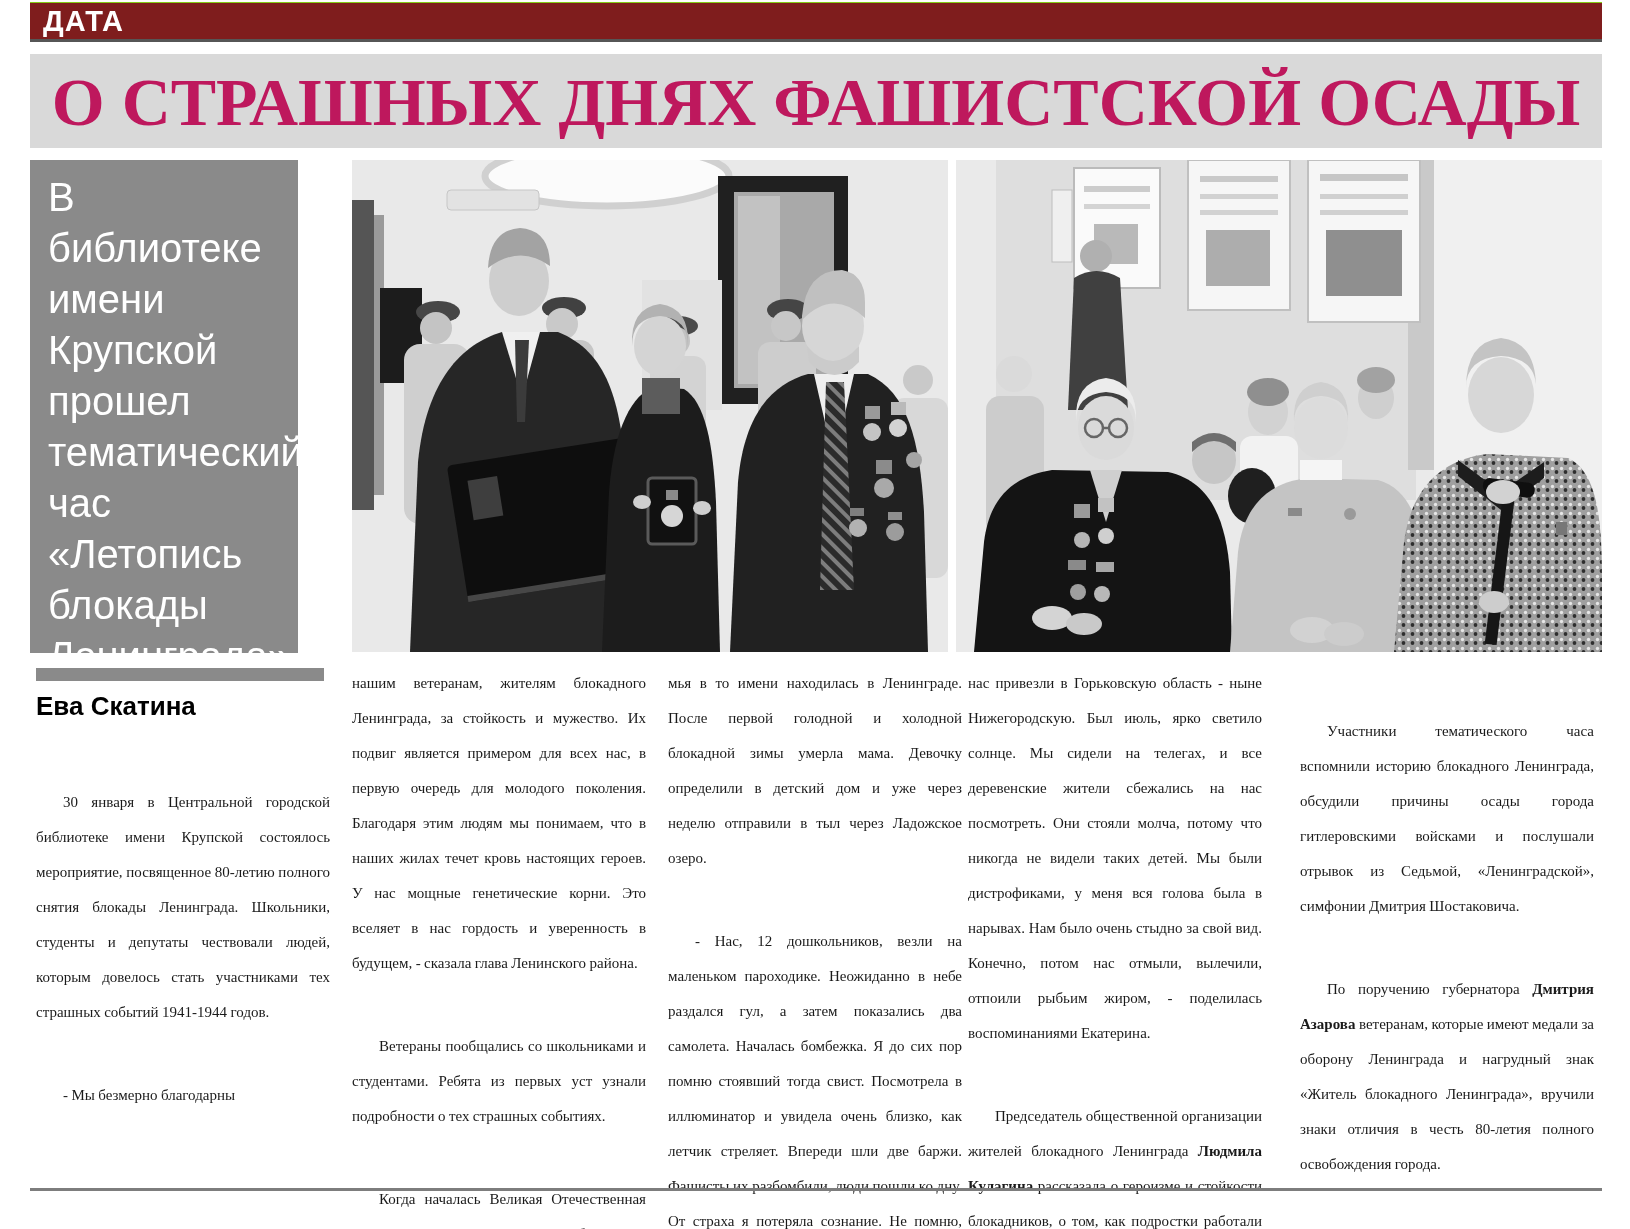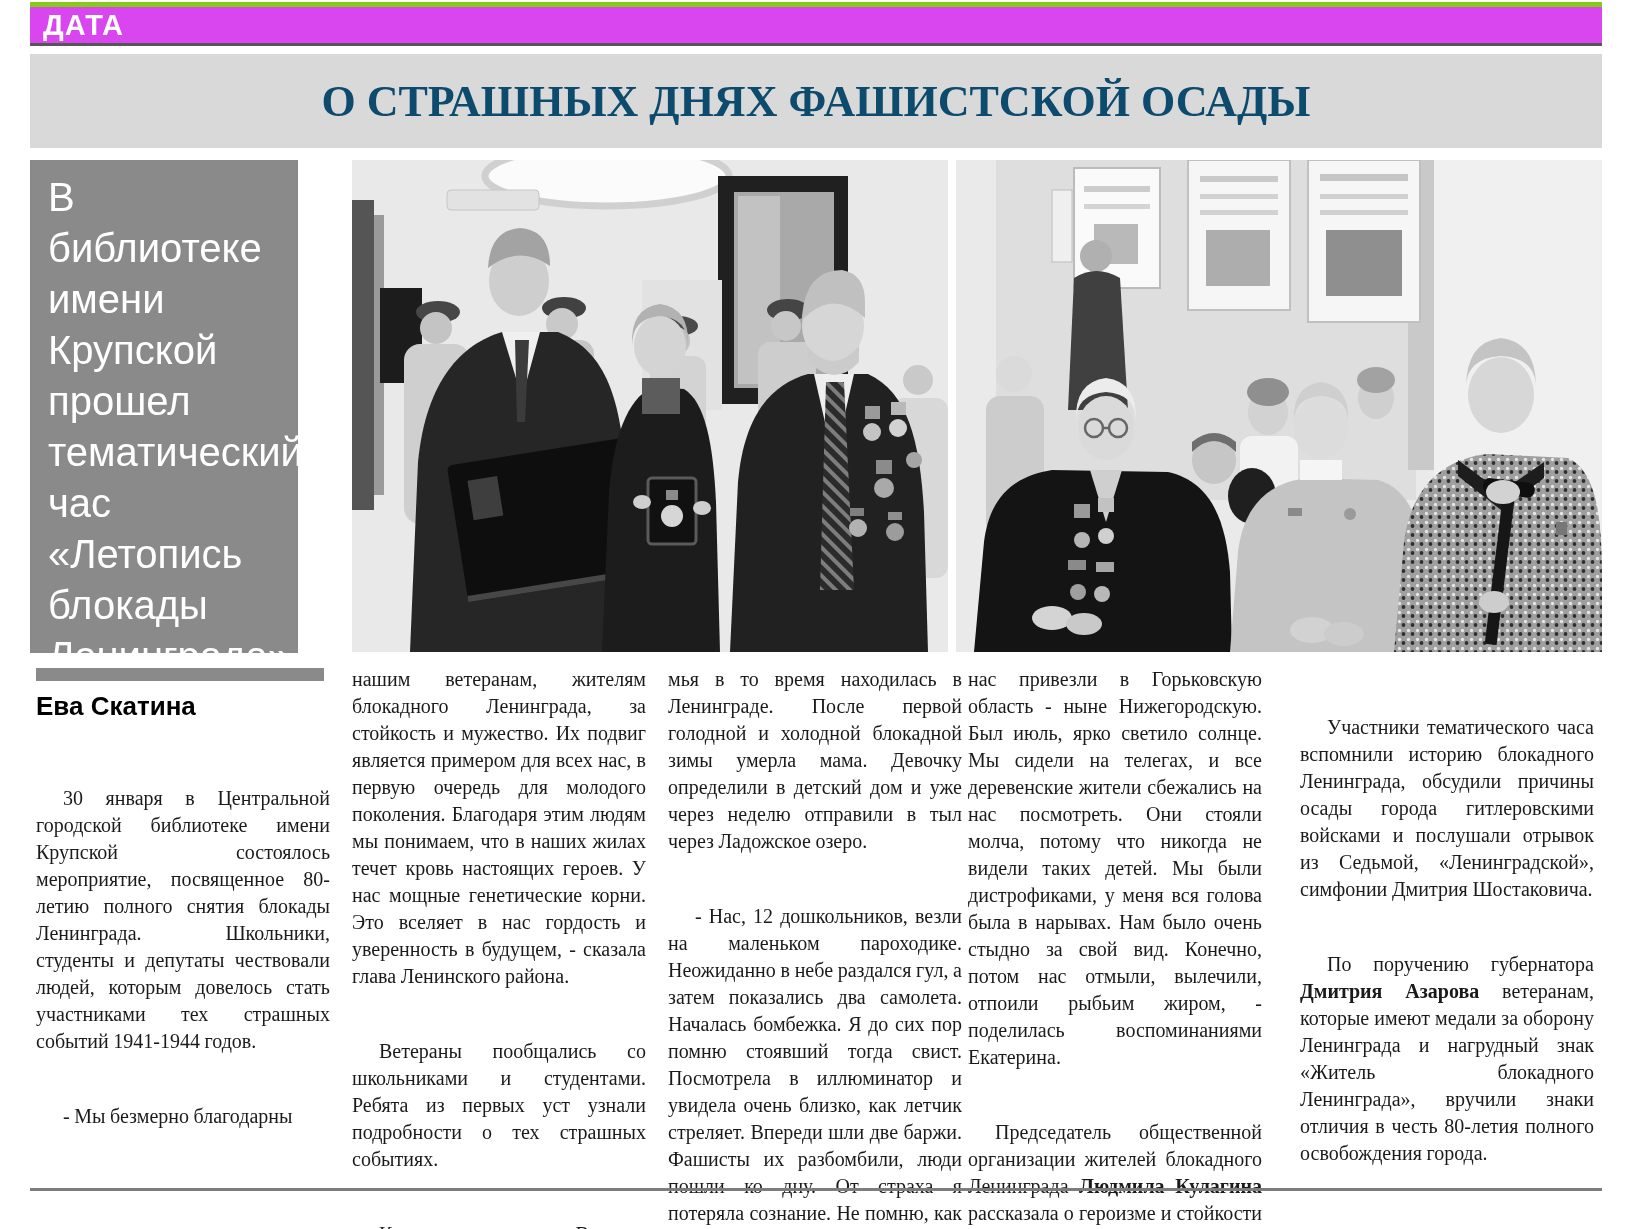--- a/index.html
+++ b/index.html
@@ -3,34 +3,34 @@
 <meta charset="utf-8">
 <style>
   html,body{margin:0;padding:0;}
   body{
     width:1630px;height:1229px;position:relative;background:#ffffff;
     font-family:"Liberation Serif", serif;color:#1a1a1a;overflow:hidden;
   }
   
   .kicker{
     position:absolute;left:30px;top:2px;width:1572px;height:36px;
-    background:#d946ef;border-top:5px solid #84cc16;border-bottom:3px solid #565656;
+    background:#7f1d1d;border-top:1px solid #84cc16;border-bottom:3px solid #565656;
     box-sizing:content-box;
   }
   .kicker span{
     display:block;line-height:37px;padding-left:13px;
     font-family:"Liberation Sans", sans-serif;font-weight:bold;font-size:29px;
     letter-spacing:1px;color:#ffffff;
   }
   
   .headline{
     position:absolute;left:30px;top:54px;width:1572px;height:94px;margin:0;
     background:#d9d9d9;text-align:center;white-space:nowrap;
-    font-family:"Liberation Serif", serif;font-weight:bold;font-size:44px;
-    line-height:96px;color:#0c4a6e;letter-spacing:0px;
+    font-family:"Liberation Serif", serif;font-weight:bold;font-size:68px;
+    line-height:96px;color:#be185d;letter-spacing:0px;
   }
   
   .standfirst{
     position:absolute;left:30px;top:160px;width:268px;height:493px;box-sizing:border-box;
     background:#8a8a8a;color:#ffffff;padding:12px 18px 0 18px;
     font-family:"Liberation Sans", sans-serif;font-size:40px;line-height:51px;font-weight:normal;
   }
   
   .photo{position:absolute;margin:0;background:#e9e9e9;overflow:hidden;}
   .photo svg{display:block;}
@@ -38,21 +38,21 @@
   .photo2{left:956px;top:160px;width:646px;height:492px;}
   
   .byline-rule{position:absolute;left:36px;top:668px;width:288px;height:13px;background:#8a8a8a;}
   .byline{
     position:absolute;left:36px;top:691px;width:288px;
     font-family:"Liberation Sans", sans-serif;font-weight:bold;font-size:26px;color:#000000;
   }
   
   .col{
     position:absolute;width:294px;top:666px;height:524px;
-    font-size:20px;line-height:27px;text-align:justify;
+    font-size:15px;line-height:35px;text-align:justify;
     hyphens:auto;-webkit-hyphens:auto;word-spacing:-0.02em;
   }
   .col p{margin:0;}
   .col p.indent{text-indent:27px;margin-top:48px;}
   .col1{left:36px;top:737px;height:453px;}
   .col2{left:352px;}
   .col3{left:668px;}
   .col4{left:968px;}
   .col5{left:1300px;}
   .bottom-rule{position:absolute;left:30px;top:1188px;width:1572px;height:3px;background:#7d7d7d;}
@@ -266,21 +266,21 @@
 <div class="col col1">
     <p class="indent">30 января в Центральной городской библиотеке имени Крупской состоялось мероприятие, посвященное 80-летию полного снятия блокады Ленинграда. Школьники, студенты и депутаты чествовали людей, которым довелось стать участниками тех страшных событий 1941-1944 годов.</p>
     <p class="indent">- Мы безмерно благодарны</p>
   </div>
 <div class="col col2">
     <p>нашим ветеранам, жителям блокадного Ленинграда, за стойкость и мужество. Их подвиг является примером для всех нас, в первую очередь для молодого поколения. Благодаря этим людям мы понимаем, что в наших жилах течет кровь настоящих героев. У нас мощные генетические корни. Это вселяет в нас гордость и уверенность в будущем, - сказала глава Ленинского района.</p>
     <p class="indent">Ветераны пообщались со школьниками и студентами. Ребята из первых уст узнали подробности о тех страшных событиях.</p>
     <p class="indent">Когда началась Великая Отечественная война, <b>Екатерине Белоглазовой</b> было пять лет. Ее се-</p>
   </div>
 <div class="col col3">
-    <p>мья в то время находилась в Ленинграде. После первой голодной и холодной блокадной зимы умерла мама. Девочку определили в детский дом и уже через неделю отправили в тыл через Ладожское озеро.</p>
+    <p>мья в то имени находилась в Ленинграде. После первой голодной и холодной блокадной зимы умерла мама. Девочку определили в детский дом и уже через неделю отправили в тыл через Ладожское озеро.</p>
     <p class="indent">- Нас, 12 дошкольников, везли на маленьком пароходике. Неожиданно в небе раздался гул, а затем показались два самолета. Началась бомбежка. Я до сих пор помню стоявший тогда свист. Посмотрела в иллюминатор и увидела очень близко, как летчик стреляет. Впереди шли две баржи. Фашисты их разбомбили, люди пошли ко дну. От страха я потеряла сознание. Не помню, как мы доплыли до берега. Но зато помню, как</p>
   </div>
 <div class="col col4">
     <p>нас привезли в Горьковскую область - ныне Нижегородскую. Был июль, ярко светило солнце. Мы сидели на телегах, и все деревенские жители сбежались на нас посмотреть. Они стояли молча, потому что никогда не видели таких детей. Мы были дистрофиками, у меня вся голова была в нарывах. Нам было очень стыдно за свой вид. Конечно, потом нас отмыли, вылечили, отпоили рыбьим жиром, - поделилась воспоминаниями Екатерина.</p>
     <p class="indent">Председатель общественной организации жителей блокадного Ленинграда <b>Людмила Кулагина</b> рассказала о героизме и стойкости блокадников, о том, как подростки работали на заво-</p>
   </div>
 <div class="col col5">
     <p class="indent">Участники тематического часа вспомнили историю блокадного Ленинграда, обсудили причины осады города гитлеровскими войсками и послушали отрывок из Седьмой, «Ленинградской», симфонии Дмитрия Шостаковича.</p>
     <p class="indent">По поручению губернатора <b>Дмитрия Азарова</b> ветеранам, которые имеют медали за оборону Ленинграда и нагрудный знак «Житель блокадного Ленинграда», вручили знаки отличия в честь 80-летия полного освобождения города.</p>
   </div>

